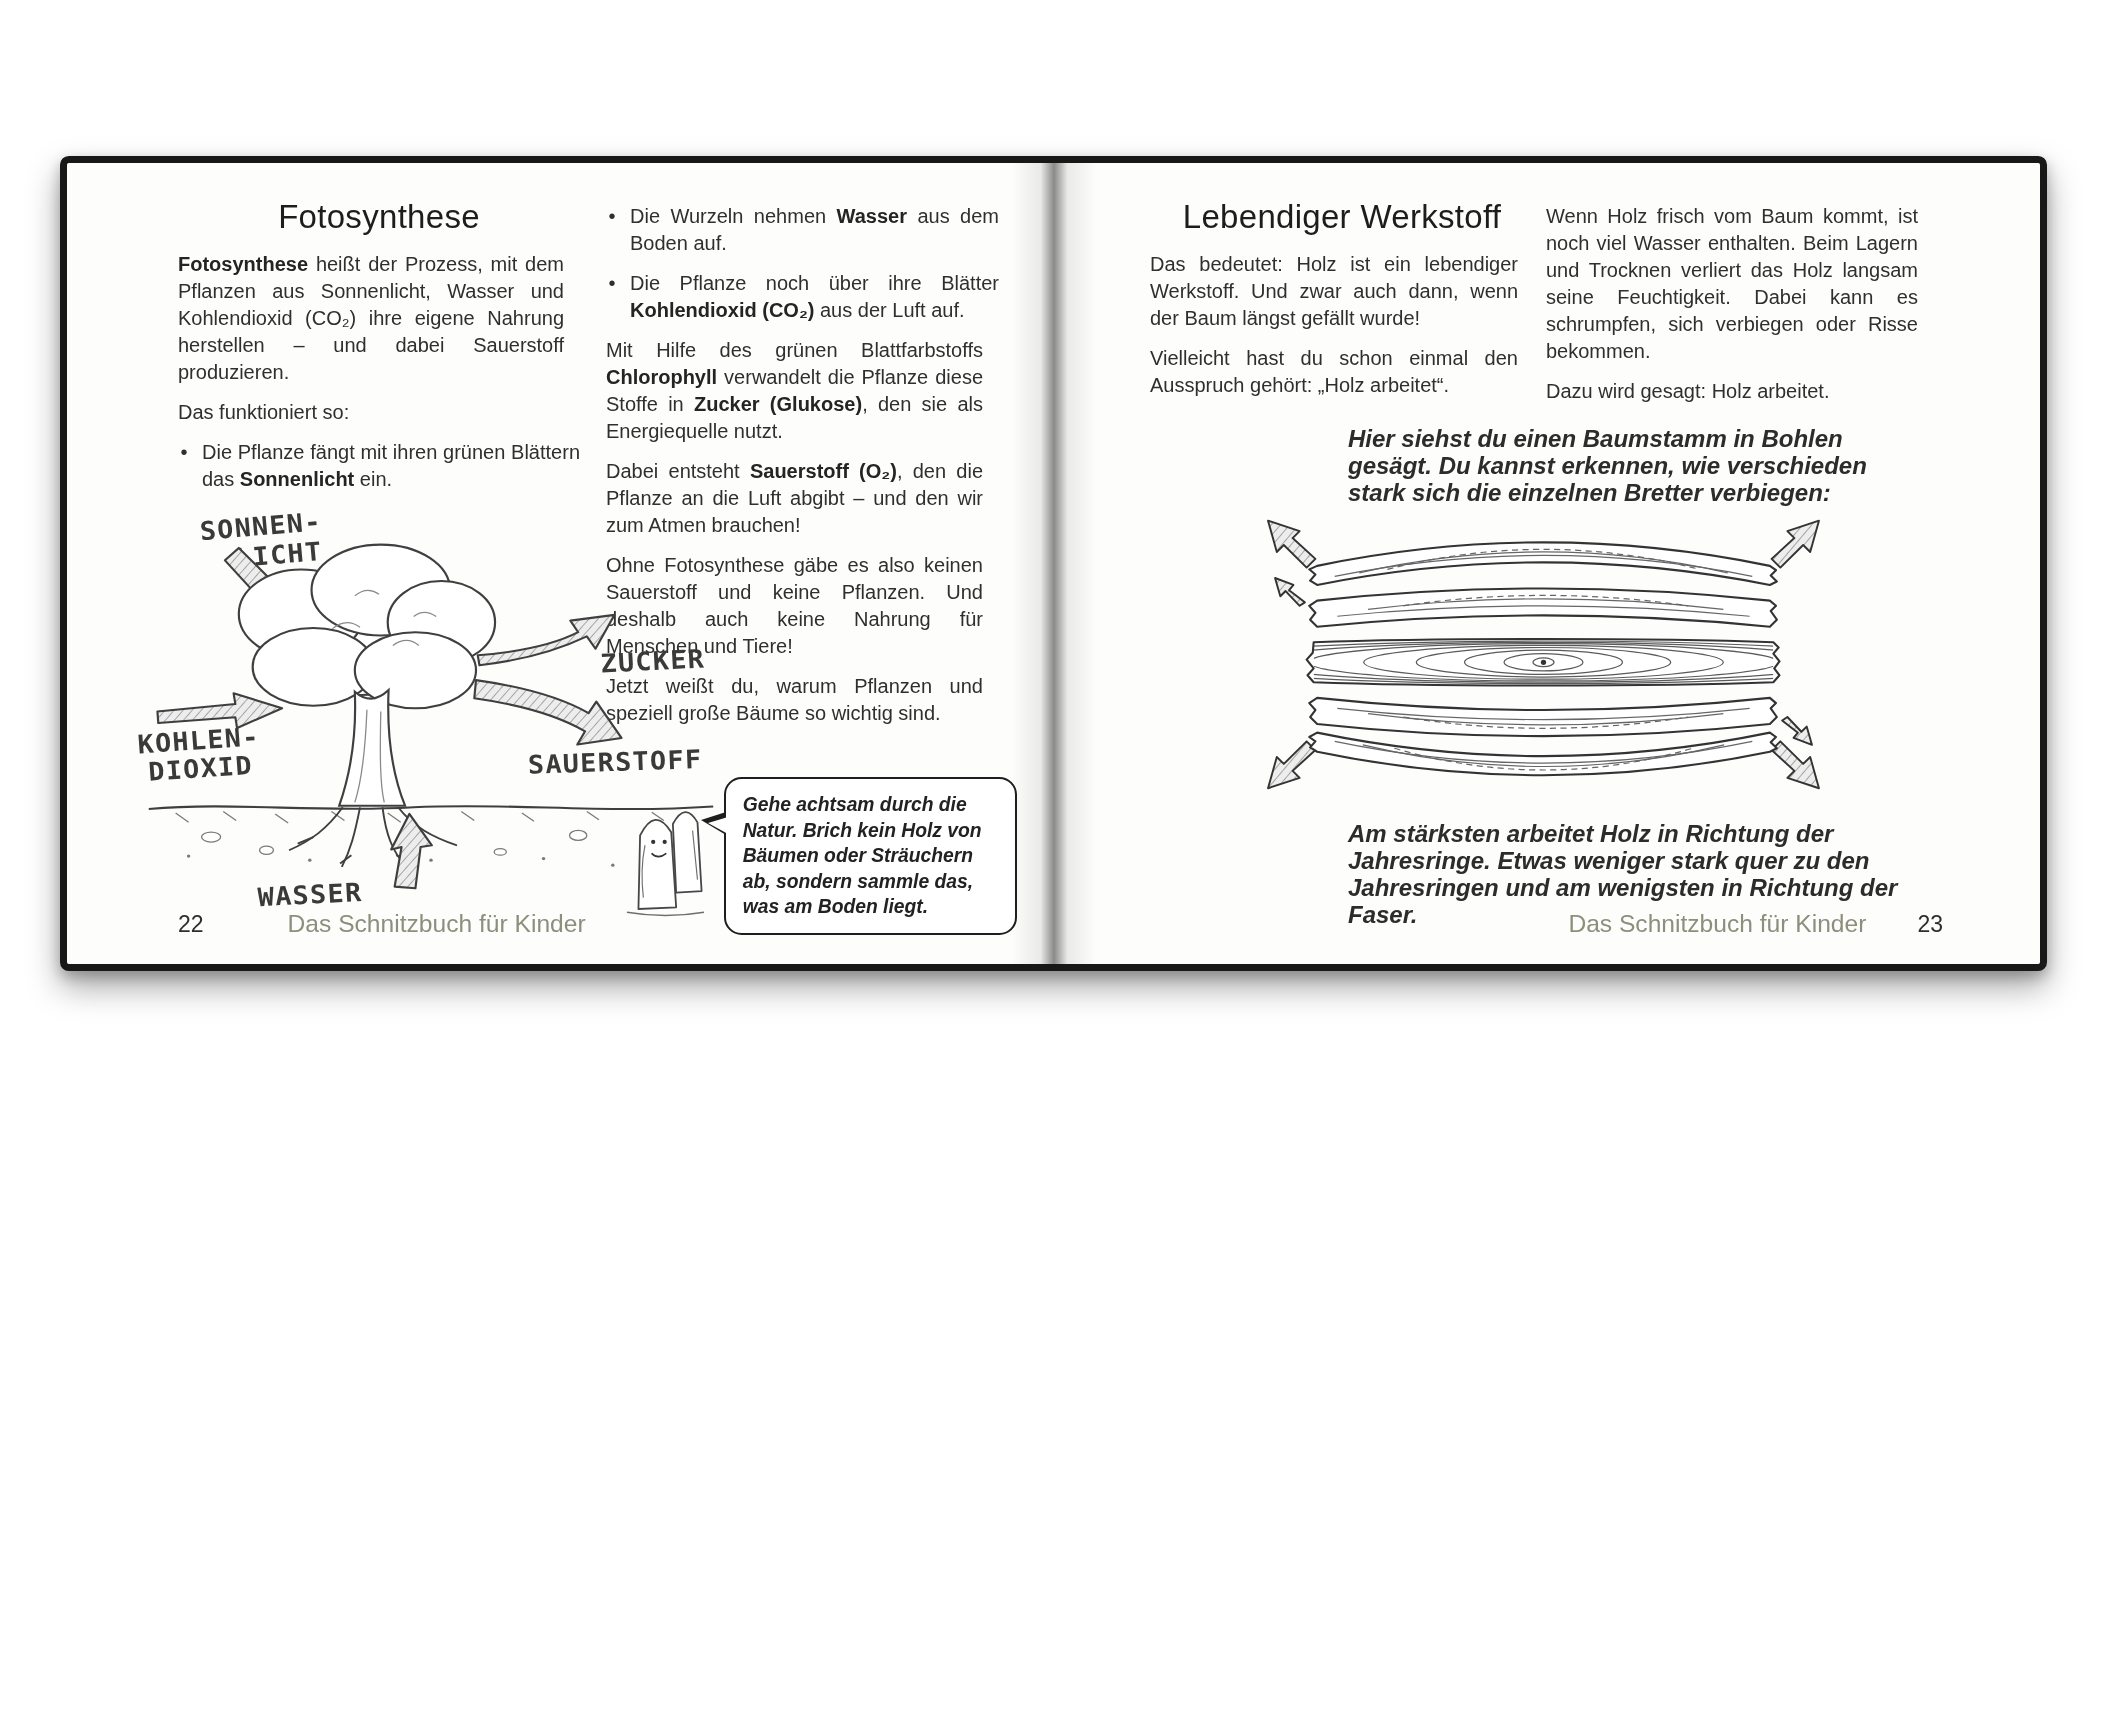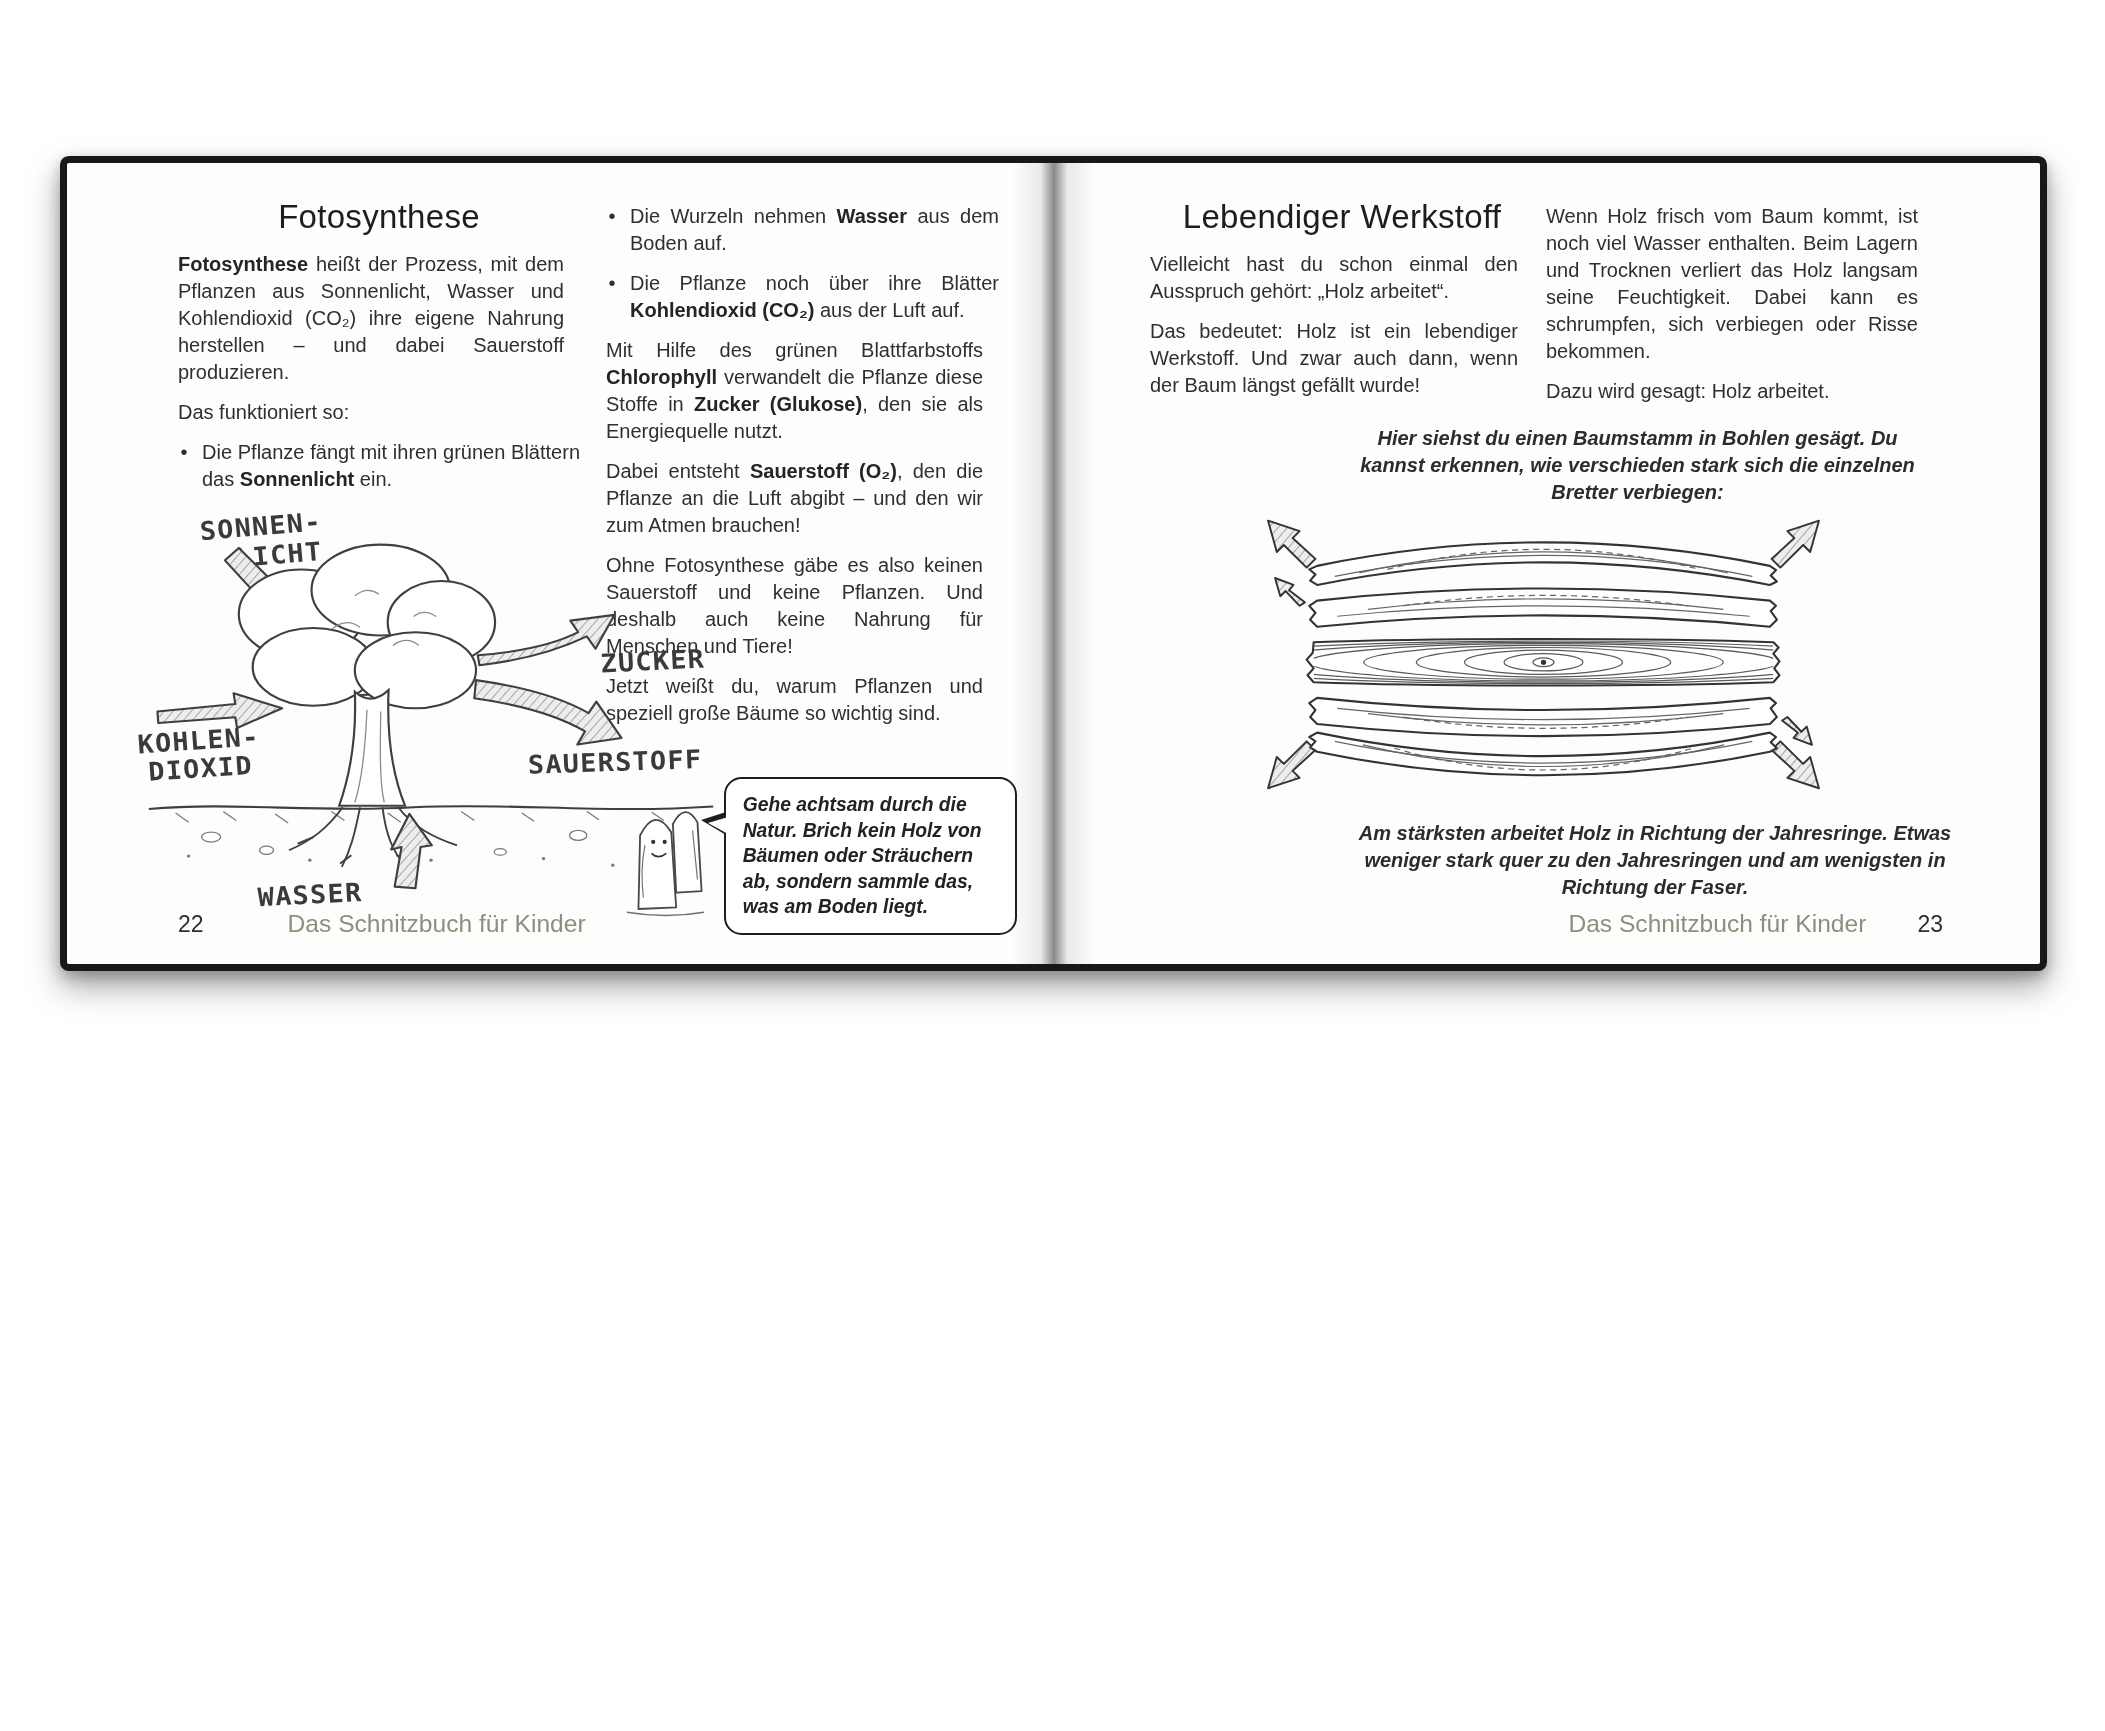--- a/index.html
+++ b/index.html
@@ -34,22 +34,22 @@
     text-align:center; margin:0 0 21px 0; letter-spacing:0.3px;
   }
   .col { position:absolute; }
   .body-copy { font-size:20px; line-height:27px; color:#2f2f2f; text-align:justify; }
   .para { margin:0 16px 13px 0; }
   .para b, .bullet-item b { font-weight:700; color:#242424; }
   .bullet-item { position:relative; padding-left:24px; margin:0 0 13px 0; }
   .bullet-item .marker { position:absolute; left:2.6px; top:0; }
 
   .caption {
-    position:absolute; font-size:20px; line-height:27px;
-    font-weight:700; font-style:italic; color:#2c2c2c; text-align:center;
+    position:absolute; font-size:24px; line-height:27px;
+    font-weight:700; font-style:italic; color:#2c2c2c; text-align:left;
   }
 
   
   .speech-bubble {
     position:absolute; left:657px; top:614px; width:293px;
     background:#ffffff; border:2.6px solid #1e1e1e; border-radius:17.6px;
     padding:13px 16.7px; font-size:19.3px; line-height:25.5px;
     font-weight:700; font-style:italic; color:#222; text-align:left;
   }
   .tail-outer {
@@ -226,22 +226,22 @@
       <div class="footer footer-left">
         <span class="page-number">22</span>
         <span class="footer-title">Das Schnitzbuch für Kinder</span>
       </div>
     </div>
 
     <div class="page right">
 
       <div class="col body-copy" style="left:96px; top:40px; width:384px;">
         <h1 class="page-title">Lebendiger Werkstoff</h1>
+        <p class="para">Das bedeutet: Holz ist ein lebendiger Werkstoff. Und zwar auch dann, wenn der Baum längst gefällt wurde!</p>
         <p class="para">Vielleicht hast du schon einmal den Ausspruch gehört: „Holz arbeitet“.</p>
-        <p class="para">Das bedeutet: Holz ist ein lebendiger Werkstoff. Und zwar auch dann, wenn der Baum längst gefällt wurde!</p>
       </div>
 
       <div class="col body-copy" style="left:492px; top:40px; width:388px;">
         <p class="para">Wenn Holz frisch vom Baum kommt, ist noch viel Wasser enthalten. Beim Lagern und Trocknen verliert das Holz langsam seine Feuchtigkeit. Dabei kann es schrumpfen, sich verbiegen oder Risse bekommen.</p>
         <p class="para">Dazu wird gesagt: Holz arbeitet.</p>
       </div>
 
       <div class="caption" style="left:294px; top:262px; width:579px;">Hier siehst du einen Baumstamm in Bohlen gesägt. Du kannst erkennen, wie verschieden stark sich die einzelnen Bretter verbiegen:</div>
 
       <svg class="illu planks-illu" viewBox="0 0 660 335" preserveAspectRatio="none">

